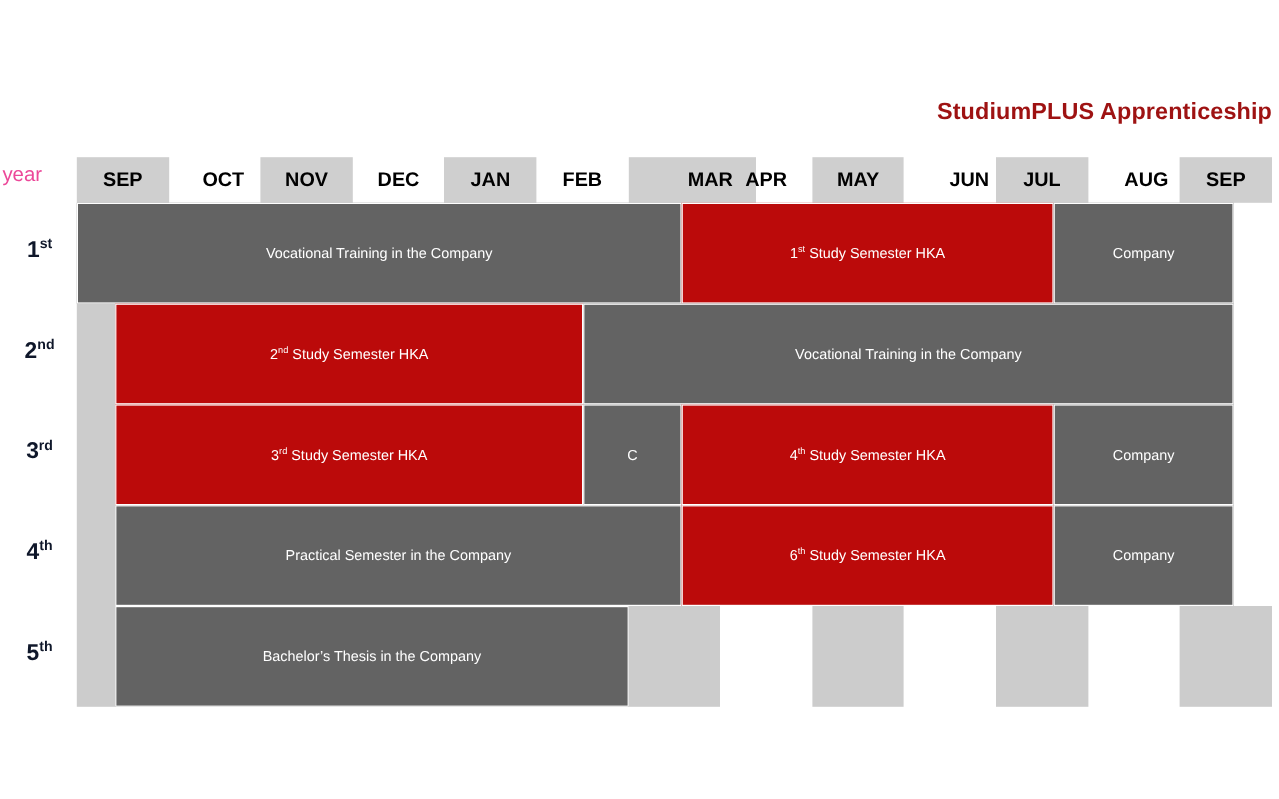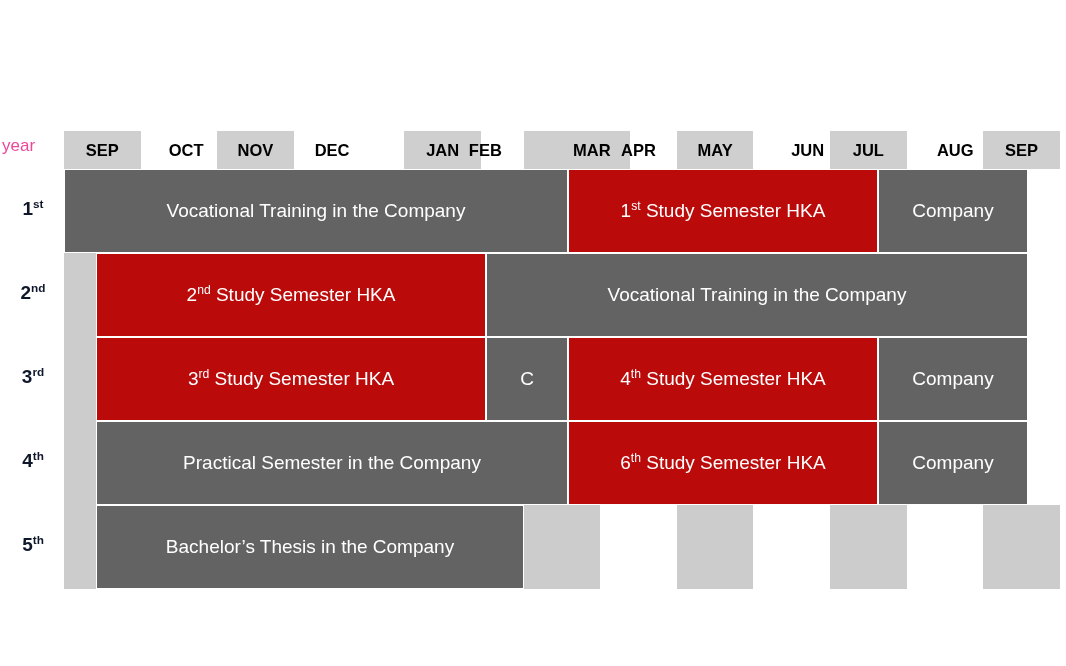--- a/index.html
+++ b/index.html
@@ -82,49 +82,50 @@
     background: #CCCCCC;
   }
 
   .bar {
     position: absolute;
     display: flex;
     align-items: center;
     justify-content: center;
     box-sizing: border-box;
     color: #FFFFFF;
-    font-size: 19px;
+    font-size: 12px;
     font-weight: normal;
     white-space: nowrap;
     text-align: center;
     border: 1.5px solid #FFFFFF;
   }
   .bar.gray  { background: #636363; }
   .bar.red   { background: #BB0A0A; }
   .bar sup {
     font-size: 0.64em;
     vertical-align: super;
     line-height: 0;
   }
   .bar .lbl { display: inline-block; }
 </style>
 </head>
 <body>
 
 <div id="root">
 
+  <div class="title">StudiumPLUS Apprenticeship</div>
 
   <div class="year-axis-label">year</div>
 
   <div id="month-header">
       <div class="month-cell shaded" style="left: 64px; width: 76.6px;">SEP</div>
       <div class="month-cell" style="left: 140.6px; width: 91px;">OCT</div>
       <div class="month-cell shaded" style="left: 217.2px; width: 76.6px;">NOV</div>
       <div class="month-cell" style="left: 293.8px; width: 76.6px;">DEC</div>
-      <div class="month-cell shaded" style="left: 370.4px; width: 76.6px; margin-left: 34px;">JAN</div>
+      <div class="month-cell shaded" style="left: 370.4px; width: 76.6px;">JAN</div>
       <div class="month-cell" style="left: 447px; width: 76.6px;">FEB</div>
       <div class="month-cell shaded" style="left: 523.6px; width: 76.6px; padding-left: 30px;">MAR</div>
       <div class="month-cell" style="left: 600.2px; width: 76.6px;">APR</div>
       <div class="month-cell shaded" style="left: 676.8px; width: 76.6px;">MAY</div>
       <div class="month-cell" style="left: 753.4px; width: 76.6px; padding-left: 16px;">JUN</div>
       <div class="month-cell shaded" style="left: 830px; width: 76.6px;">JUL</div>
       <div class="month-cell" style="left: 917px; width: 76.6px;">AUG</div>
       <div class="month-cell shaded" style="left: 983.2px; width: 76.6px;">SEP</div>
     </div>
 

